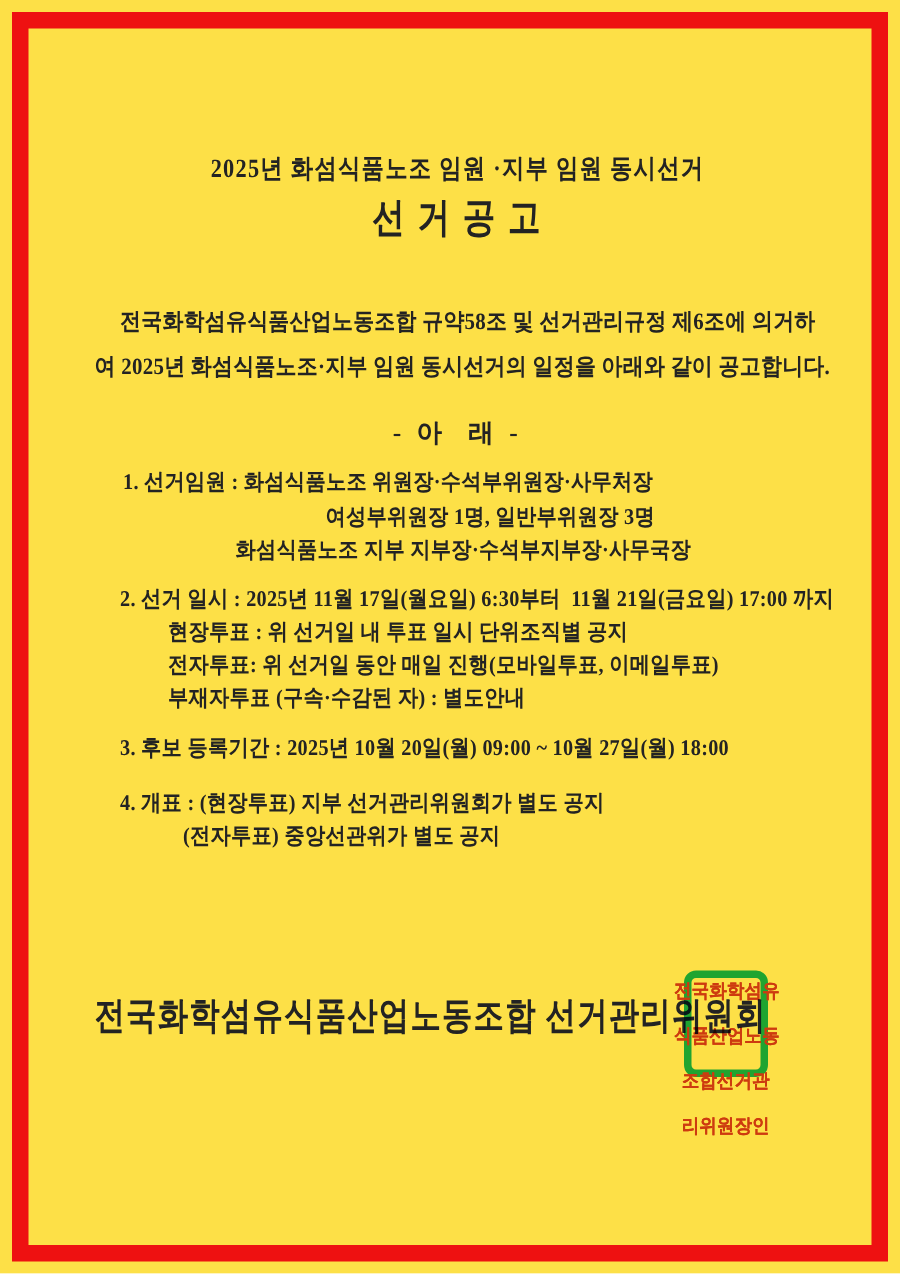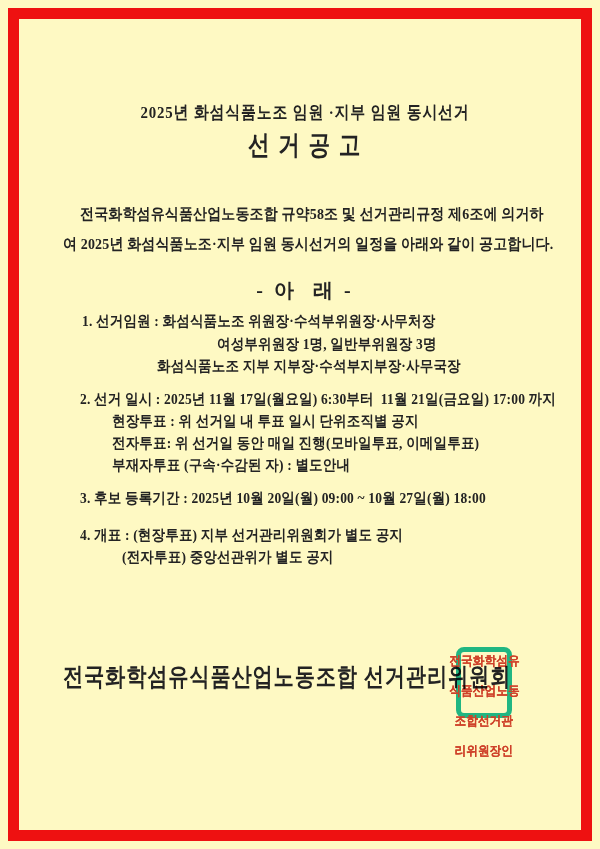--- a/index.html
+++ b/index.html
@@ -1,18 +1,18 @@
 <!DOCTYPE html>
 <html><head>
 <meta charset="utf-8">
 <style>
   * { margin:0; padding:0; box-sizing:border-box; }
   html,body { width:600px; height:849px; background:#ffffff; }
   body { font-family:"Liberation Serif","DejaVu Serif",serif; color:#232323; }
-  .page { position:relative; width:600px; height:849px; background:#fef9c3; overflow:hidden;padding-left:32px; }
+  .page { position:relative; width:600px; height:849px; background:#fde047; overflow:hidden;padding-left:32px; }
   .border-frame {
     position:absolute; left:8px; top:8px; width:584px; height:833px;
     border:11px solid #ee1111; pointer-events:none;
   }
   .title1 {
     position:absolute; top:100px; left:10px; width:590px; text-align:center;
     font-size:17.5px; font-weight:700; letter-spacing:1px;
     transform:scaleX(.85); transform-origin:50% 0; white-space:pre;
   }
   .title2 {
@@ -20,21 +20,21 @@
     font-size:27px; font-weight:700; letter-spacing:2px;
     transform:scaleX(.8); transform-origin:50% 0; white-space:pre;
   }
   .line {
     position:absolute; font-size:15px; font-weight:600; white-space:pre;
     transform:scaleX(.9); transform-origin:0 0; letter-spacing:0.2px;
   }
   .intro-line { font-size:15.5px; }
   .divider {
     position:absolute; top:277px; left:10px; width:590px; text-align:center;
-    font-size:20px; font-weight:600; letter-spacing:3px; white-space:pre;
+    font-size:17px; font-weight:600; letter-spacing:3px; white-space:pre;
   }
   .date {
     position:absolute; top:621px; left:10px; width:590px; text-align:center;
     font-size:16.5px; font-weight:700; letter-spacing:1.5px; white-space:pre;
   }
   .signature {
     position:absolute; top:660px; left:63px;
     font-size:25px; font-weight:700; white-space:pre; letter-spacing:1px;
     transform:scaleX(.81); transform-origin:0 0;
   }

